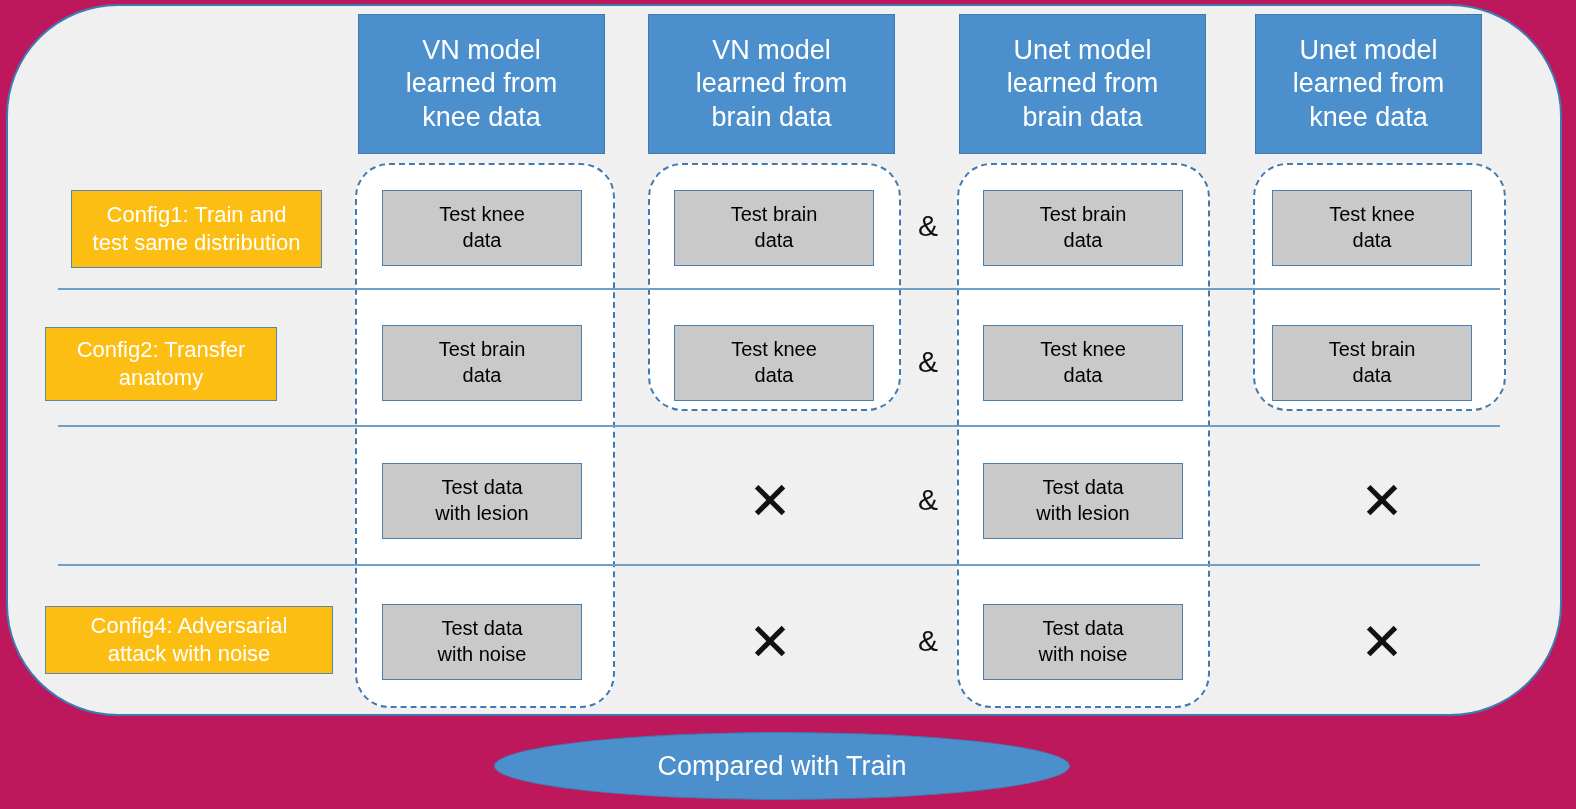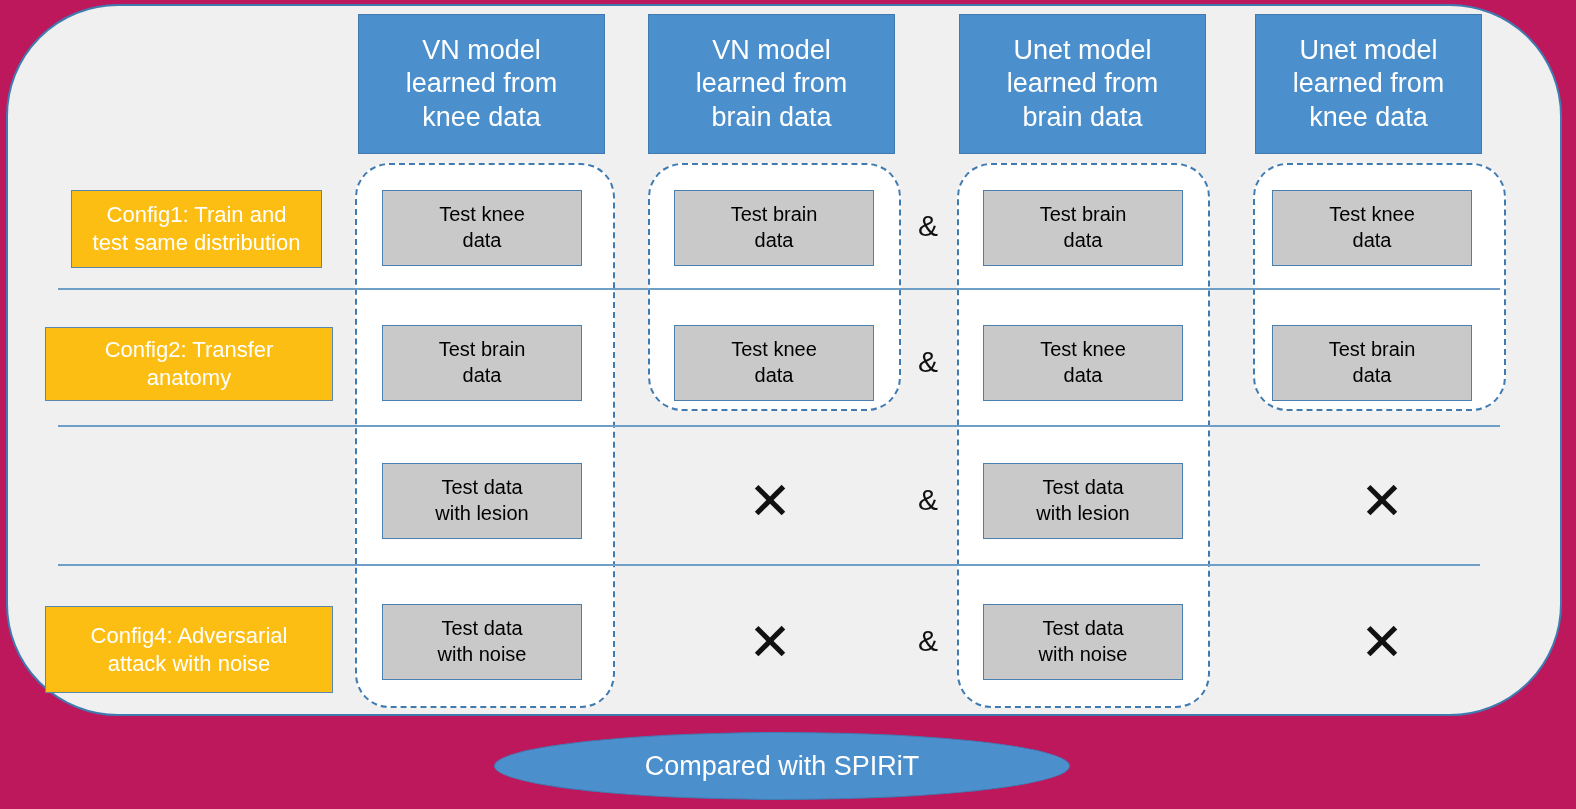--- a/index.html
+++ b/index.html
@@ -166,23 +166,23 @@
 brain data</div>
   <div class="model-header" style="left:959px; top:14px; width:247px; height:140px;">Unet model
 learned from
 brain data</div>
   <div class="model-header" style="left:1255px; top:14px; width:227px; height:140px;">Unet model
 learned from
 knee data</div>
 
   <div class="config-box" style="left:35px; top:190px; width:251px; height:78px;margin-left:36px;">Config1:  Train and
 test same distribution</div>
-  <div class="config-box" style="left:45px; top:327px; width:288px; height:74px;">Config2: Transfer
+  <div class="config-box" style="left:45px; top:327px; width:232px; height:74px;">Config2: Transfer
 anatomy</div>
-  <div class="config-box" style="left:45px; top:606px; width:288px; height:87px;">Config4: Adversarial
+  <div class="config-box" style="left:45px; top:606px; width:288px; height:68px;">Config4: Adversarial
 attack with noise</div>
 
   <div class="test-box" style="left:382px; top:190px; width:200px; height:76px;">Test knee
 data</div>
   <div class="test-box" style="left:674px; top:190px; width:200px; height:76px;">Test brain
 data</div>
   <div class="amp" style="left:908px; top:206px; width:40px; height:40px;">&amp;</div>
   <div class="test-box" style="left:983px; top:190px; width:200px; height:76px;">Test brain
 data</div>
   <div class="test-box" style="left:1272px; top:190px; width:200px; height:76px;">Test knee
@@ -207,15 +207,15 @@
   <div class="x-mark" style="left:1352px; top:473px; width:60px; height:56px;">✕</div>
 
   <div class="test-box" style="left:382px; top:604px; width:200px; height:76px;">Test data
 with noise</div>
   <div class="x-mark" style="left:740px; top:614px; width:60px; height:56px;">✕</div>
   <div class="amp" style="left:908px; top:621px; width:40px; height:40px;">&amp;</div>
   <div class="test-box" style="left:983px; top:604px; width:200px; height:76px;">Test data
 with noise</div>
   <div class="x-mark" style="left:1352px; top:614px; width:60px; height:56px;">✕</div>
 
-  <div class="ellipse">Compared with SPIRiT</div>
+  <div class="ellipse">Compared with Train</div>
 
 </div>
 
 </body></html>

